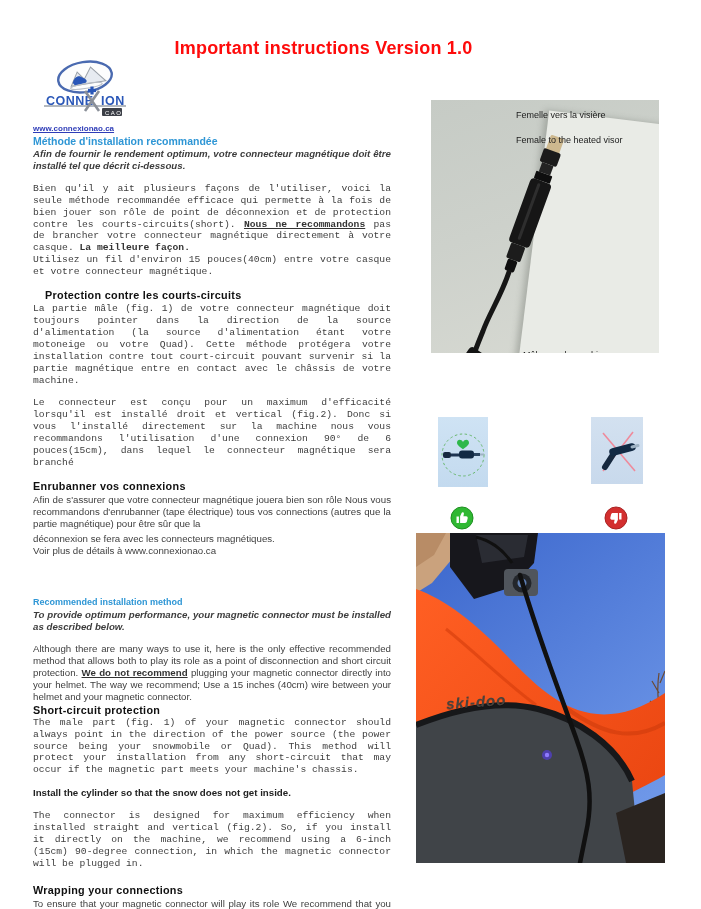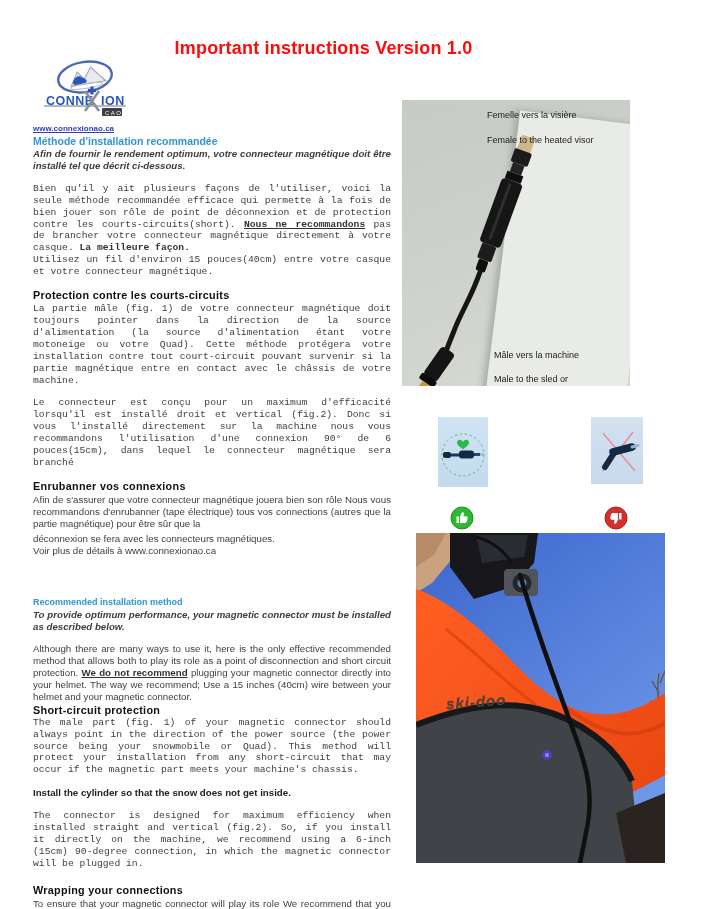--- a/index.html
+++ b/index.html
@@ -18,25 +18,25 @@
   .site-link{left:33px;top:124px;font-size:8px;font-weight:bold;color:#2f3db8;text-decoration:underline;cursor:pointer;}
   
   .col{left:33px;top:135px;width:358px;font-size:9.7px;line-height:11.9px;text-align:justify;color:#404040;}
   .h-blue{color:#2e96d5;font-weight:bold;font-size:10.5px;line-height:12px;text-align:left;}
   .h-blue.small{font-size:9px;line-height:11px;}
   .lead{font-weight:bold;font-style:italic;color:#3c3c3c;margin-bottom:11px;}
   .h-black{font-weight:bold;color:#101010;font-size:10.8px;letter-spacing:.3px;text-align:left;line-height:13px;}
   .b{font-weight:bold;color:#333;}
   .bu{font-weight:bold;text-decoration:underline;color:#333;}
   .para{margin:0 0 11px 0;font-family:Liberation Mono, monospace;}
-  .mb1{margin-bottom:1px;} .mt8{margin-top:8px;} .mt14{margin-top:14px;}
+  .mb1{margin-bottom:1px;} .mt8{margin-top:8px;margin-left:12px;} .mt14{margin-top:14px;}
   .boldline{font-weight:bold;color:#222;margin:0 0 11px 0;text-align:left;}
   .gap-lang{height:40px;}
   
-  .fig1{left:402px;top:100px;width:228px;height:286px;background:linear-gradient(160deg,#c6cbc5 0%,#cdd1cb 45%,#d8dad3 100%);overflow:hidden;}
+  .fig1{left:431px;top:100px;width:228px;height:253px;background:linear-gradient(160deg,#c6cbc5 0%,#cdd1cb 45%,#d8dad3 100%);overflow:hidden;}
   .fig1 .paper{position:absolute;left:100px;top:18px;width:140px;height:290px;background:#e9ebe6;transform:rotate(7deg);box-shadow:-4px 0 6px rgba(120,125,118,.45);}
   .fig1 .lbl{position:absolute;font-size:9px;color:#1c1c1c;white-space:nowrap;}
   .fig1 svg{position:absolute;left:0;top:0;}
   
   .thumb{overflow:hidden;}
   .thumb.good{left:438px;top:417px;width:50px;height:70px;background:linear-gradient(180deg,#cfe3f4,#c3daef);}
   .thumb.bad{left:591px;top:417px;width:52px;height:67px;background:linear-gradient(180deg,#d3e1f0,#c8d9ec);}
   .verdict{width:24px;height:24px;}
   .verdict.up{left:450px;top:506px;}
   .verdict.down{left:604px;top:506px;}

